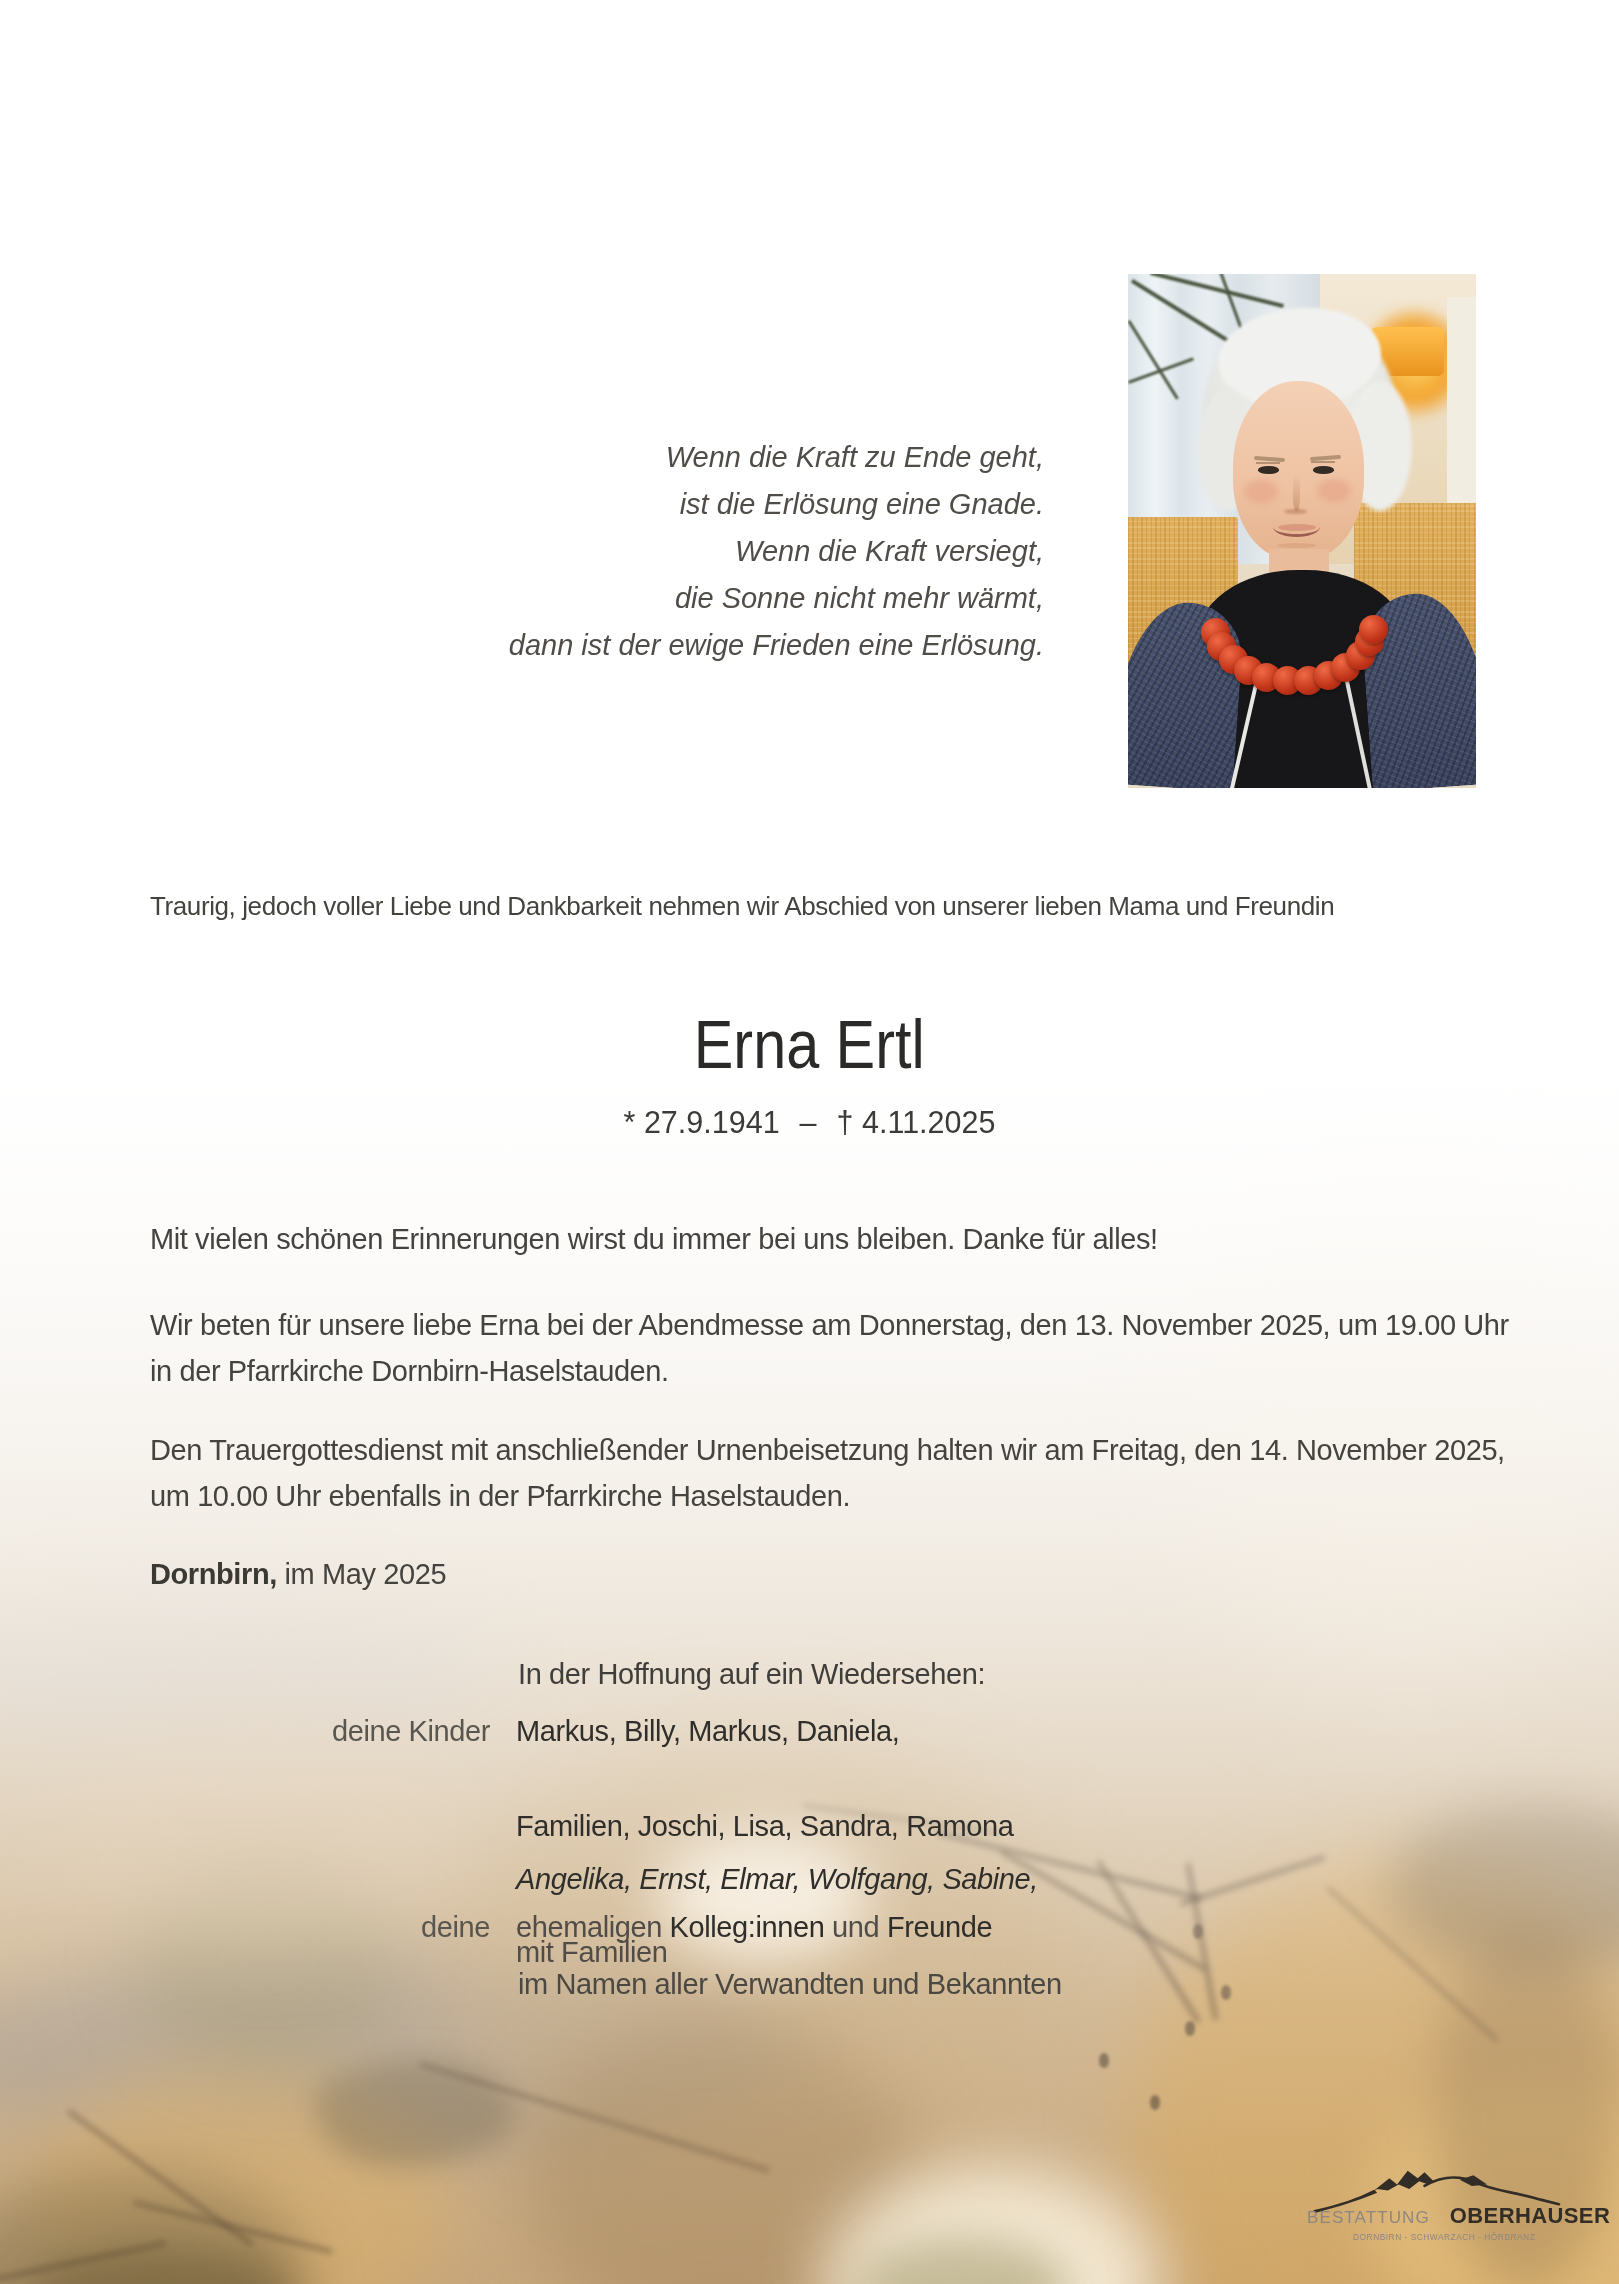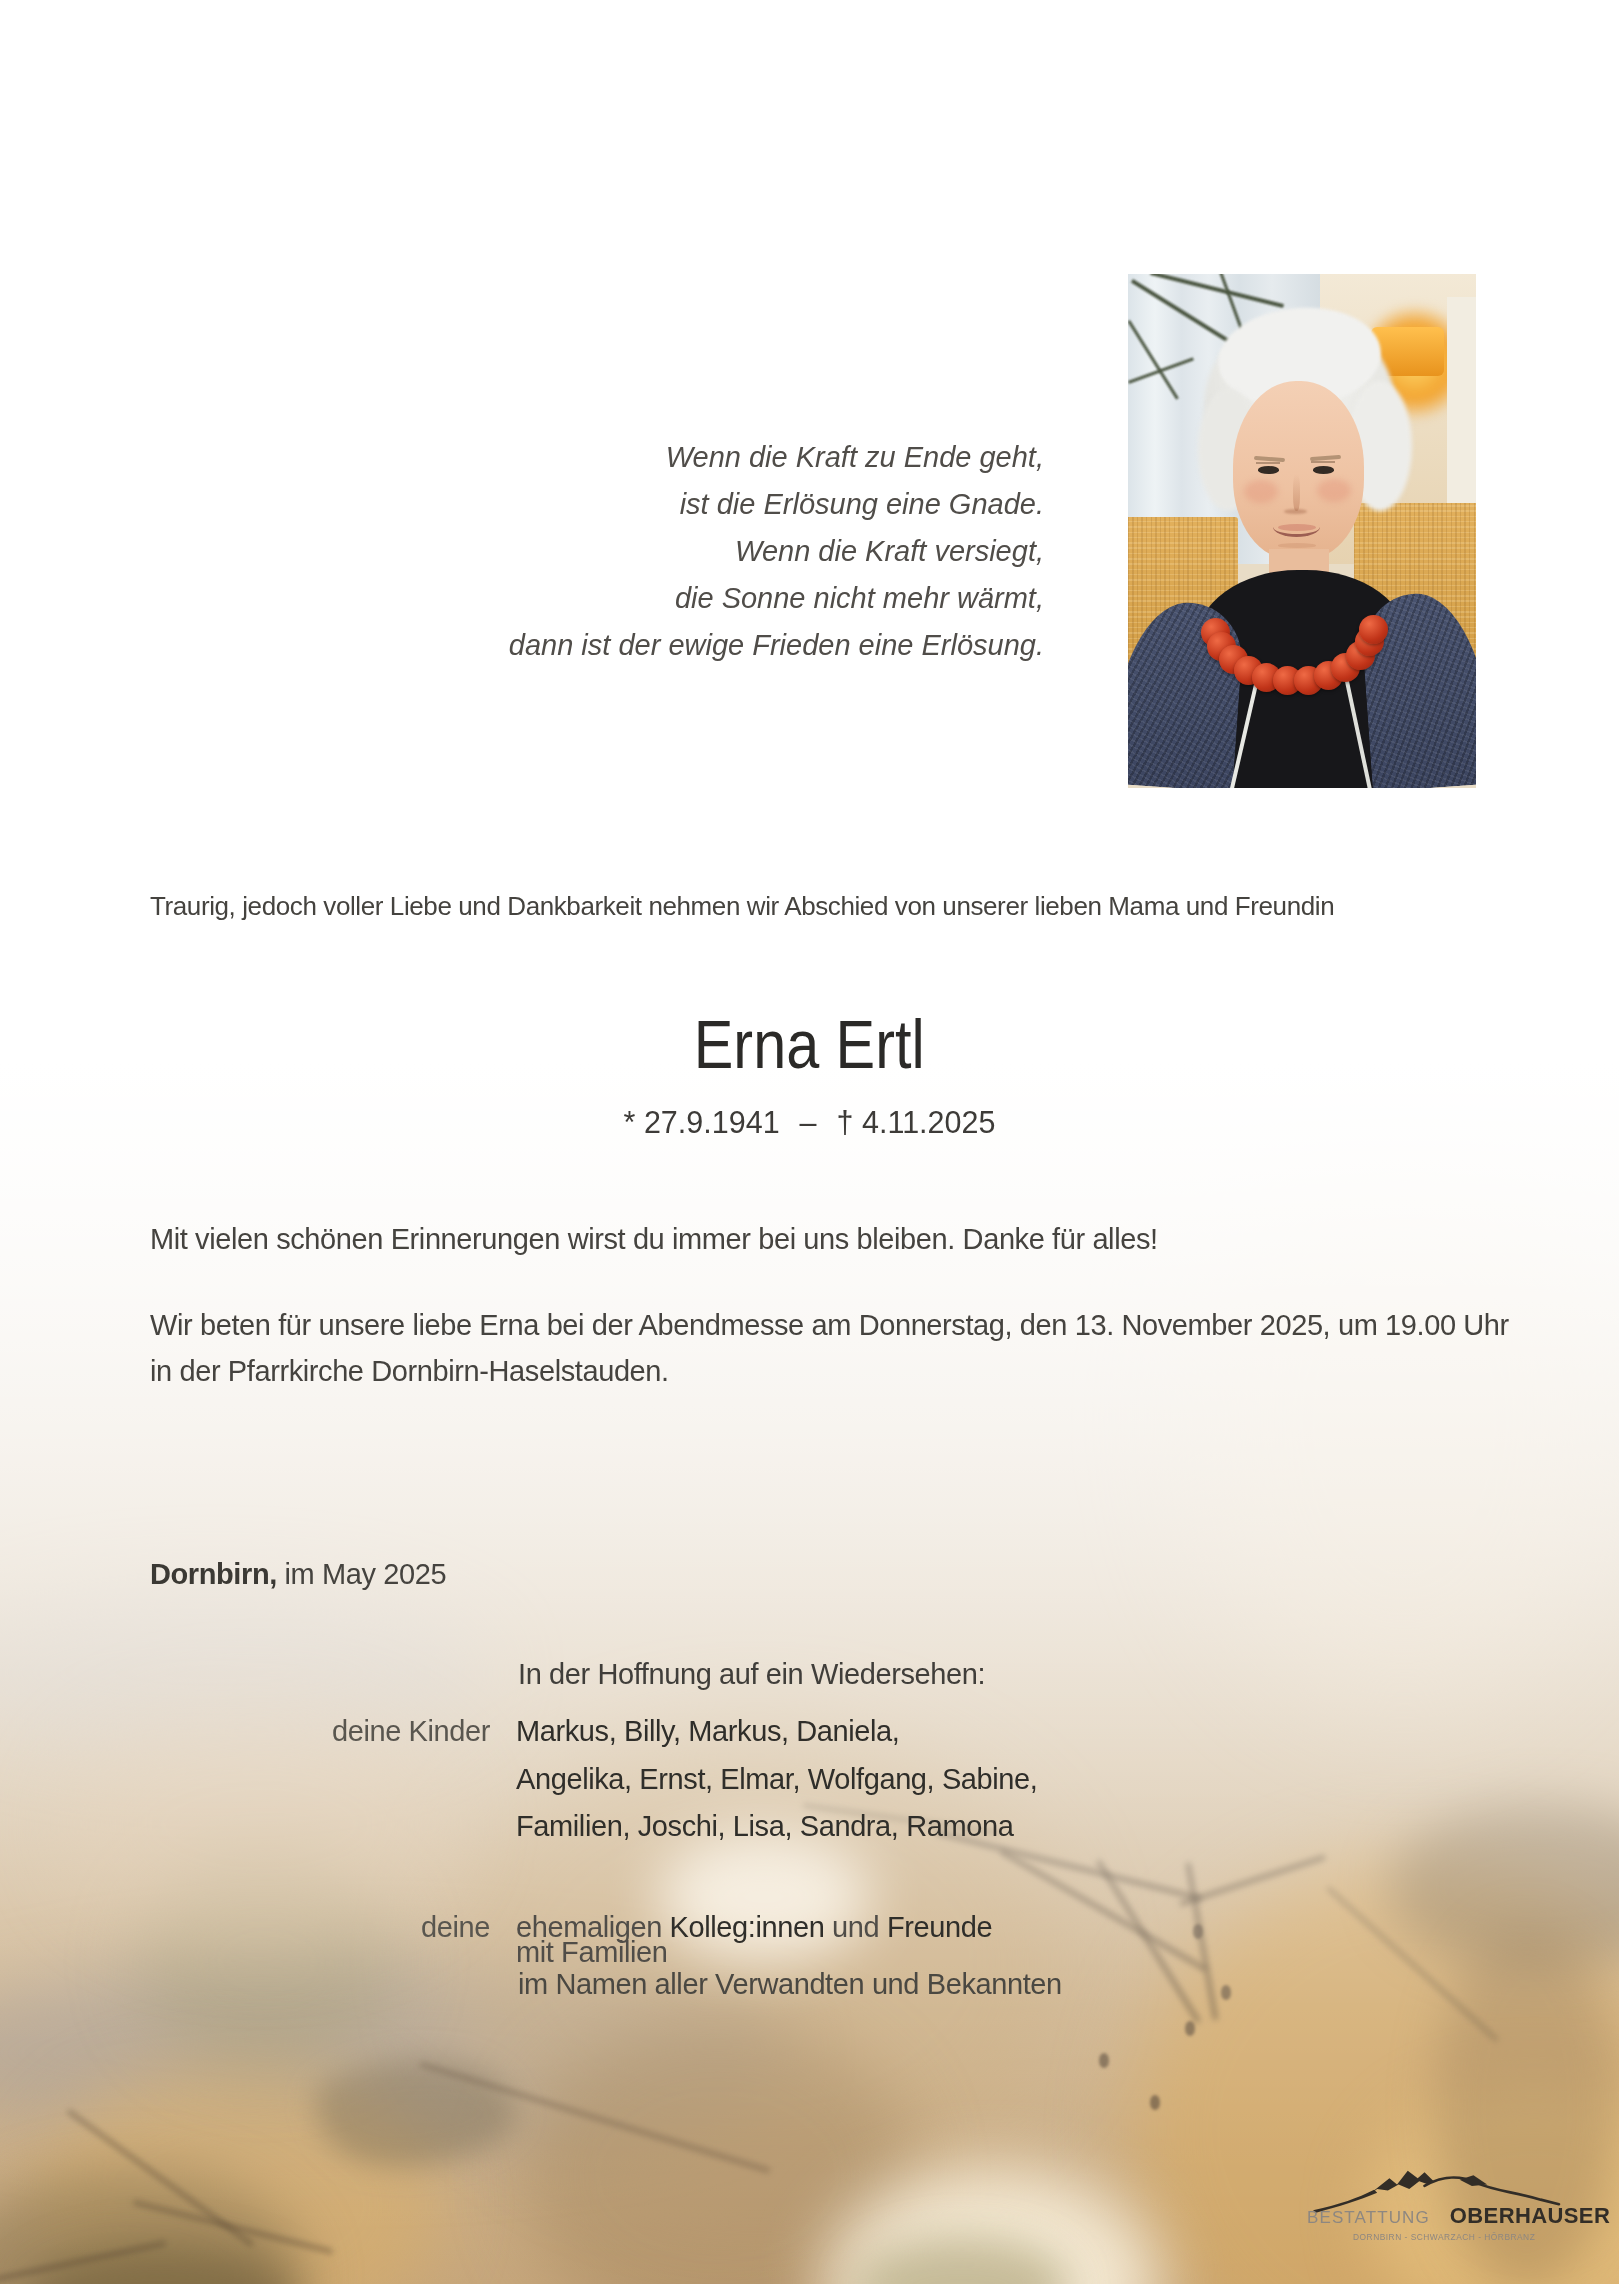--- a/index.html
+++ b/index.html
@@ -30,21 +30,21 @@
   .para{position:absolute;left:150px;font-size:29px;letter-spacing:-0.4px;line-height:46px;white-space:nowrap;}
   .p1{top:1216px;} .p2{top:1302px;} .p3{top:1427px;}
   .place{position:absolute;left:150px;top:1558px;font-size:29px;letter-spacing:-0.4px;}
   .place .bold{font-weight:700;color:#3b3934;}
   .fw-heading{position:absolute;left:518px;top:1658px;font-size:29px;letter-spacing:-0.4px;color:#403e3a;}
   .fw-row{position:absolute;left:150px;display:flex;font-size:29px;letter-spacing:-0.4px;white-space:nowrap;}
   .fw-label{width:340px;text-align:right;color:#59564f;}
   .fw-names{margin-left:26px;color:#2f2e2a;}
   .fw-names.light{color:#504d48;}
   .seg-light{color:#504d48;} .seg-dark{color:#2f2e2a;}
-  .r1{top:1715px;} .r2{top:1763px;} .r3{top:1810px;} .r4{top:1936px;} .r5{top:1911px;}
+  .r1{top:1715px;} .r2{top:1863px;font-style:italic;} .r3{top:1810px;} .r4{top:1936px;} .r5{top:1911px;}
   .fw-closing{position:absolute;left:518px;top:1968px;font-size:29px;letter-spacing:-0.4px;color:#4a4842;}
 
   
   .photo{position:absolute;left:1128px;top:274px;width:348px;height:514px;overflow:hidden;background:#e8dcc6;}
   .photo *{position:absolute;}
   .shade-tex{background:
       repeating-linear-gradient(90deg,rgba(120,75,20,.16) 0 1.5px,rgba(255,255,255,0) 1.5px 4.6px),
       repeating-linear-gradient(0deg,rgba(255,235,190,.22) 0 1.5px,rgba(255,255,255,0) 1.5px 5.3px),
       linear-gradient(180deg,#e2b05c,#cf9a41);}
   .knit{background-image:
@@ -174,20 +174,24 @@
     <span>* 27.9.1941</span><span class="dash">–</span><span>† 4.11.2025</span>
   </div>
 
   <div class="para p1">
     <div>Mit vielen schönen Erinnerungen wirst du immer bei uns bleiben. Danke für alles!</div>
   </div>
   <div class="para p2">
     <div>Wir beten für unsere liebe Erna bei der Abendmesse am Donnerstag, den 13. November 2025, um 19.00 Uhr</div>
     <div>in der Pfarrkirche Dornbirn-Haselstauden.</div>
   </div>
+  <div class="para p3">
+    <div>Den Trauergottesdienst mit anschließender Urnenbeisetzung halten wir am Freitag, den 14. November 2025,</div>
+    <div>um 10.00 Uhr ebenfalls in der Pfarrkirche Haselstauden.</div>
+  </div>
 
   <div class="place">
     <span class="bold">Dornbirn,</span><span> im May 2025</span>
   </div>
 
   <div class="fw-heading">In der Hoffnung auf ein Wiedersehen:</div>
   <div class="fw-row r1">
     <span class="fw-label">deine Kinder</span>
     <span class="fw-names">Markus, Billy, Markus, Daniela,</span>
   </div>

